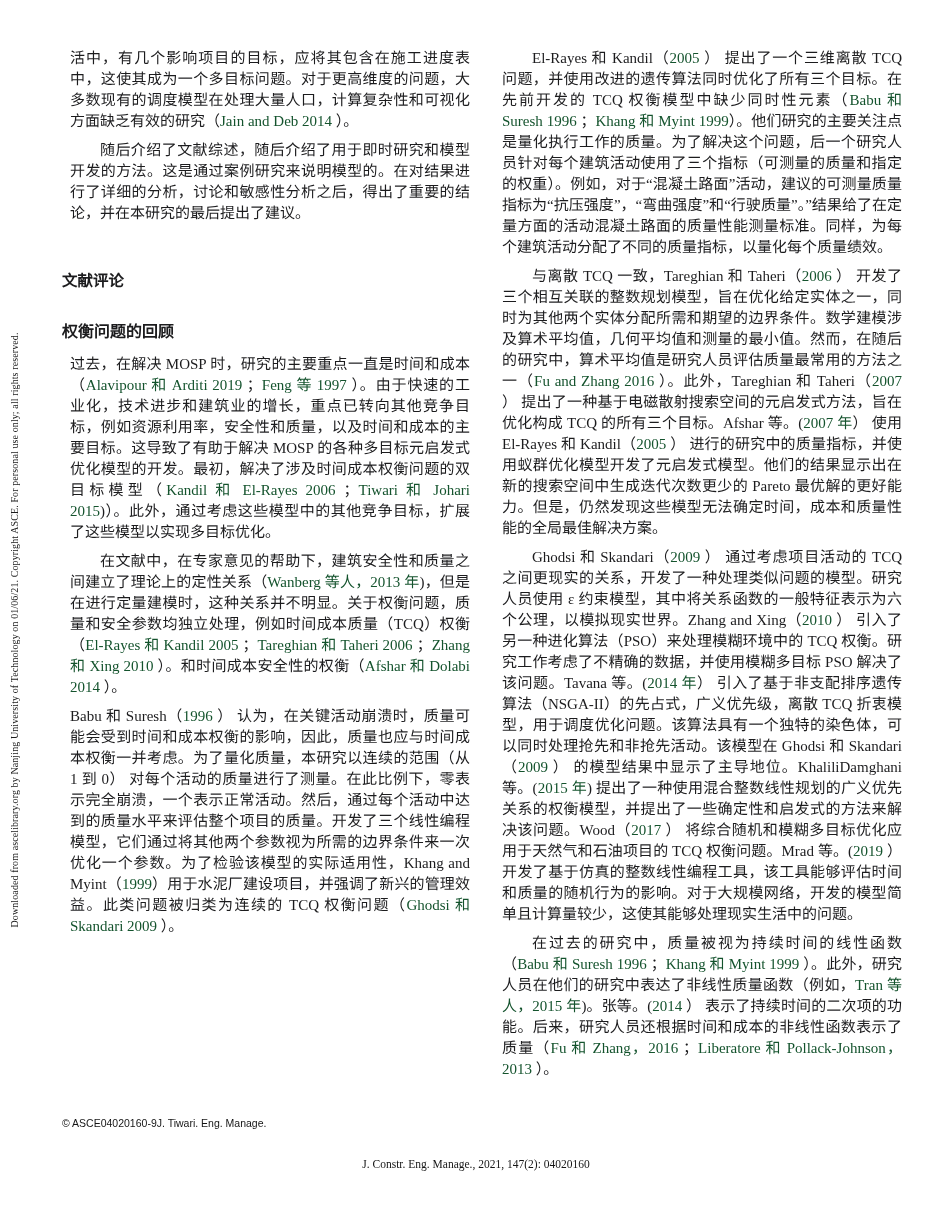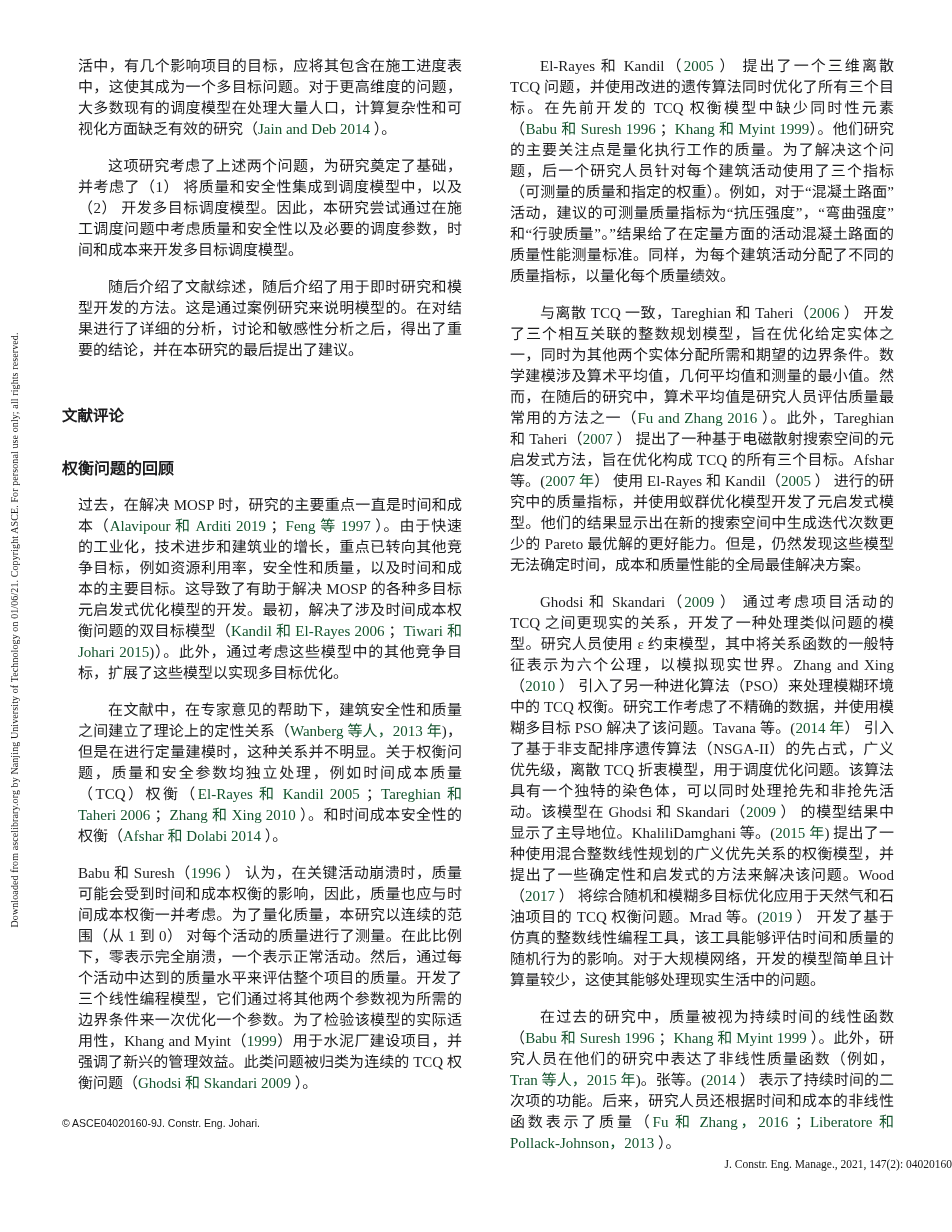--- a/index.html
+++ b/index.html
@@ -32,24 +32,24 @@
     width: 848px;
     display: flex;
     gap: 16px;
   }
   .col {
     width: 416px;
     font-size: 15px;
     line-height: 21px;
     text-align: justify;
   }
-  .para { margin: 16px; }
+  .para { margin: 8px; }
   .para.indent { text-indent: 2em; }
   .sec-heading {
-    font-family: Liberation Mono, monospace;
+    font-family: Liberation Serif, serif;
     font-weight: bold;
     font-size: 15.5px;
     margin: 46px 0 16px 0;
     text-align: left;
   }
   .sub-heading {
     font-family: "Liberation Sans", "DejaVu Sans", sans-serif;
     font-weight: bold;
     font-size: 16px;
     margin: 30px 0 12px 0;
@@ -64,53 +64,52 @@
     display: flex;
     font-family: "Liberation Sans", "DejaVu Sans", sans-serif;
     font-size: 10.5px;
     color: #151515;
   }
   .citation-line {
     position: absolute;
     left: 0;
     top: 1158px;
     width: 952px;
-    text-align: right;
+    text-align: center;
     font-family: "Liberation Serif", "DejaVu Serif", serif;
     font-size: 11.5px;
     color: #151515;
   }
 </style>
 </head>
 <body>
 
 <div class="page">
 
   <div class="sidebar-text">Downloaded from ascelibrary.org by Nanjing University of Technology on 01/06/21. Copyright ASCE. For personal use only; all rights reserved.</div>
 
   <div class="columns">
     <div class="col">
         <p class="para"><span>活中，有几个影响项目的目标，应将其包含在施工进度表中，这使其成为一个多目标问题。对于更高维度的问题，大多数现有的调度模型在处理大量人口，计算复杂性和可视化方面缺乏有效的研究（</span><span class="cite-link">Jain and Deb 2014</span><span> ）。</span></p>
-        <p class="para indent"><span>这项研究考虑了上述两个问题，为研究奠定了基础，并考虑了（1） 将质量和安全性集成到调度模型中，以及（2） 开发多目标调度模型。因此，本研究尝试通过在施工调度问题中考虑质量和安全性以及必要的调度参数，时间和成本来开发多目标调度模型。</span></p>
         <p class="para indent"><span>随后介绍了文献综述，随后介绍了用于即时研究和模型开发的方法。这是通过案例研究来说明模型的。在对结果进行了详细的分析，讨论和敏感性分析之后，得出了重要的结论，并在本研究的最后提出了建议。</span></p>
         <div class="sec-heading">文献评论</div>
         <div class="sub-heading">权衡问题的回顾</div>
         <p class="para"><span>过去，在解决 MOSP 时，研究的主要重点一直是时间和成本（</span><span class="cite-link">Alavipour 和 Arditi 2019</span><span> ；</span><span class="cite-link">Feng 等 1997</span><span> ）。由于快速的工业化，技术进步和建筑业的增长，重点已转向其他竞争目标，例如资源利用率，安全性和质量，以及时间和成本的主要目标。这导致了有助于解决 MOSP 的各种多目标元启发式优化模型的开发。最初，解决了涉及时间成本权衡问题的双目标模型（</span><span class="cite-link">Kandil 和 El-Rayes 2006</span><span> ；</span><span class="cite-link">Tiwari 和 Johari 2015</span><span>)）。此外，通过考虑这些模型中的其他竞争目标，扩展了这些模型以实现多目标优化。</span></p>
         <p class="para indent"><span>在文献中，在专家意见的帮助下，建筑安全性和质量之间建立了理论上的定性关系（</span><span class="cite-link">Wanberg 等人，2013 年</span><span>)，但是在进行定量建模时，这种关系并不明显。关于权衡问题，质量和安全参数均独立处理，例如时间成本质量（TCQ）权衡（</span><span class="cite-link">El-Rayes 和 Kandil 2005</span><span> ；</span><span class="cite-link">Tareghian 和 Taheri 2006</span><span> ；</span><span class="cite-link">Zhang 和 Xing 2010</span><span> ）。和时间成本安全性的权衡（</span><span class="cite-link">Afshar 和 Dolabi 2014</span><span> ）。</span></p>
         <p class="para"><span>Babu 和 Suresh（</span><span class="cite-link">1996</span><span> ） 认为，在关键活动崩溃时，质量可能会受到时间和成本权衡的影响，因此，质量也应与时间成本权衡一并考虑。为了量化质量，本研究以连续的范围（从 1 到 0） 对每个活动的质量进行了测量。在此比例下，零表示完全崩溃，一个表示正常活动。然后，通过每个活动中达到的质量水平来评估整个项目的质量。开发了三个线性编程模型，它们通过将其他两个参数视为所需的边界条件来一次优化一个参数。为了检验该模型的实际适用性，Khang and Myint（</span><span class="cite-link">1999</span><span>）用于水泥厂建设项目，并强调了新兴的管理效益。此类问题被归类为连续的 TCQ 权衡问题（</span><span class="cite-link">Ghodsi 和 Skandari 2009</span><span> ）。</span></p>
       </div>
     <div class="col">
         <p class="para indent"><span>El-Rayes 和 Kandil（</span><span class="cite-link">2005</span><span> ） 提出了一个三维离散 TCQ 问题，并使用改进的遗传算法同时优化了所有三个目标。在先前开发的 TCQ 权衡模型中缺少同时性元素（</span><span class="cite-link">Babu 和 Suresh 1996</span><span> ；</span><span class="cite-link">Khang 和 Myint 1999</span><span>）。他们研究的主要关注点是量化执行工作的质量。为了解决这个问题，后一个研究人员针对每个建筑活动使用了三个指标（可测量的质量和指定的权重）。例如，对于“混凝土路面”活动，建议的可测量质量指标为“抗压强度”，“弯曲强度”和“行驶质量”。”结果给了在定量方面的活动混凝土路面的质量性能测量标准。同样，为每个建筑活动分配了不同的质量指标，以量化每个质量绩效。</span></p>
         <p class="para indent"><span>与离散 TCQ 一致，Tareghian 和 Taheri（</span><span class="cite-link">2006</span><span> ） 开发了三个相互关联的整数规划模型，旨在优化给定实体之一，同时为其他两个实体分配所需和期望的边界条件。数学建模涉及算术平均值，几何平均值和测量的最小值。然而，在随后的研究中，算术平均值是研究人员评估质量最常用的方法之一（</span><span class="cite-link">Fu and Zhang 2016</span><span> ）。此外，Tareghian 和 Taheri（</span><span class="cite-link">2007</span><span> ） 提出了一种基于电磁散射搜索空间的元启发式方法，旨在优化构成 TCQ 的所有三个目标。Afshar 等。(</span><span class="cite-link">2007 年</span><span>） 使用 El-Rayes 和 Kandil（</span><span class="cite-link">2005</span><span> ） 进行的研究中的质量指标，并使用蚁群优化模型开发了元启发式模型。他们的结果显示出在新的搜索空间中生成迭代次数更少的 Pareto 最优解的更好能力。但是，仍然发现这些模型无法确定时间，成本和质量性能的全局最佳解决方案。</span></p>
         <p class="para indent"><span>Ghodsi 和 Skandari（</span><span class="cite-link">2009</span><span> ） 通过考虑项目活动的 TCQ 之间更现实的关系，开发了一种处理类似问题的模型。研究人员使用 ε 约束模型，其中将关系函数的一般特征表示为六个公理，以模拟现实世界。Zhang and Xing（</span><span class="cite-link">2010</span><span> ） 引入了另一种进化算法（PSO）来处理模糊环境中的 TCQ 权衡。研究工作考虑了不精确的数据，并使用模糊多目标 PSO 解决了该问题。Tavana 等。(</span><span class="cite-link">2014 年</span><span>） 引入了基于非支配排序遗传算法（NSGA-II）的先占式，广义优先级，离散 TCQ 折衷模型，用于调度优化问题。该算法具有一个独特的染色体，可以同时处理抢先和非抢先活动。该模型在 Ghodsi 和 Skandari（</span><span class="cite-link">2009</span><span> ） 的模型结果中显示了主导地位。KhaliliDamghani 等。(</span><span class="cite-link">2015 年</span><span>) 提出了一种使用混合整数线性规划的广义优先关系的权衡模型，并提出了一些确定性和启发式的方法来解决该问题。Wood（</span><span class="cite-link">2017</span><span> ） 将综合随机和模糊多目标优化应用于天然气和石油项目的 TCQ 权衡问题。Mrad 等。(</span><span class="cite-link">2019</span><span> ） 开发了基于仿真的整数线性编程工具，该工具能够评估时间和质量的随机行为的影响。对于大规模网络，开发的模型简单且计算量较少，这使其能够处理现实生活中的问题。</span></p>
         <p class="para indent"><span>在过去的研究中，质量被视为持续时间的线性函数（</span><span class="cite-link">Babu 和 Suresh 1996</span><span> ；</span><span class="cite-link">Khang 和 Myint 1999</span><span> ）。此外，研究人员在他们的研究中表达了非线性质量函数（例如，</span><span class="cite-link">Tran 等人，2015 年</span><span>)。张等。(</span><span class="cite-link">2014</span><span> ） 表示了持续时间的二次项的功能。后来，研究人员还根据时间和成本的非线性函数表示了质量（</span><span class="cite-link">Fu 和 Zhang，2016</span><span> ；</span><span class="cite-link">Liberatore 和 Pollack-Johnson，2013</span><span> ）。</span></p>
       </div>
   </div>
 
   <div class="footer">
     <span>© ASCE</span>
     <span>04020160-9</span>
-    <span>J. Constr. Eng. Johari.</span>
+    <span>J. Tiwari. Eng. Manage.</span>
   </div>
 
   <div class="citation-line">J. Constr. Eng. Manage., 2021, 147(2): 04020160</div>
 
 </div>
 
 </body></html>

